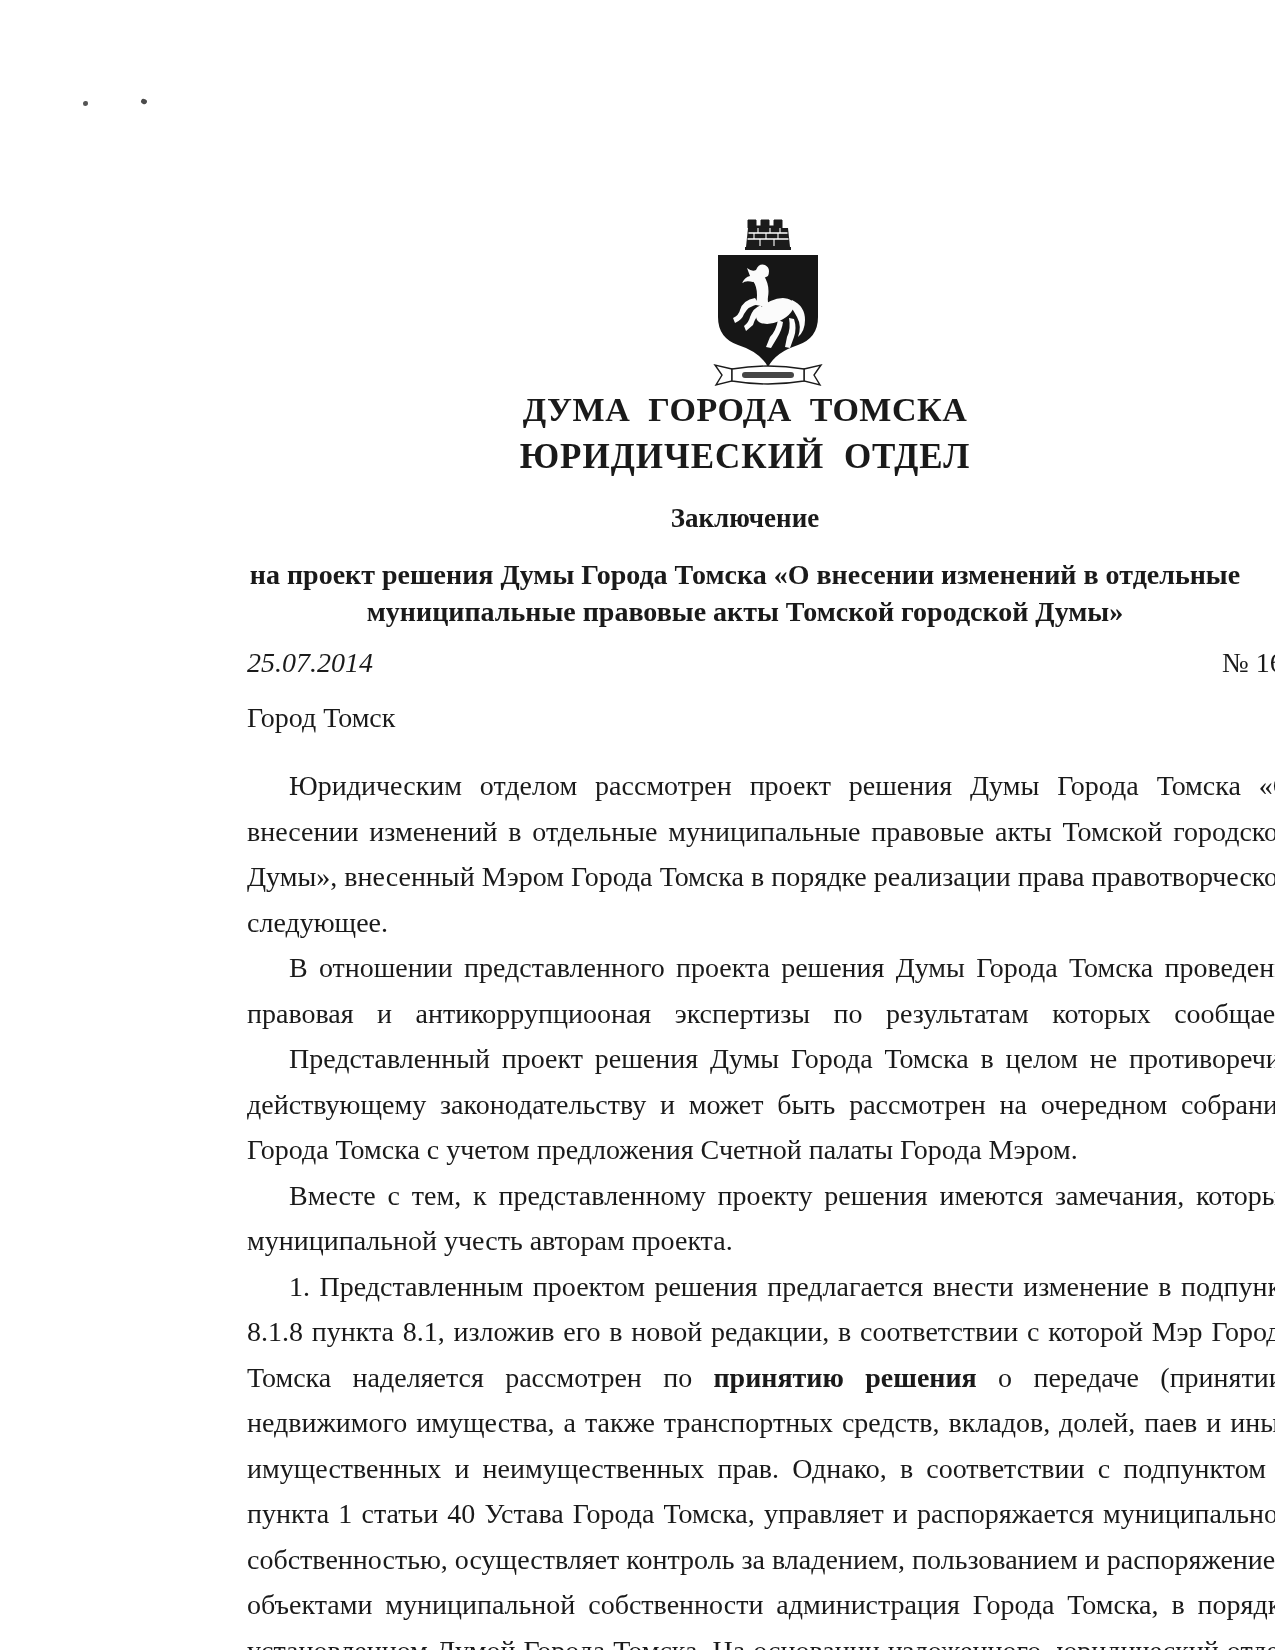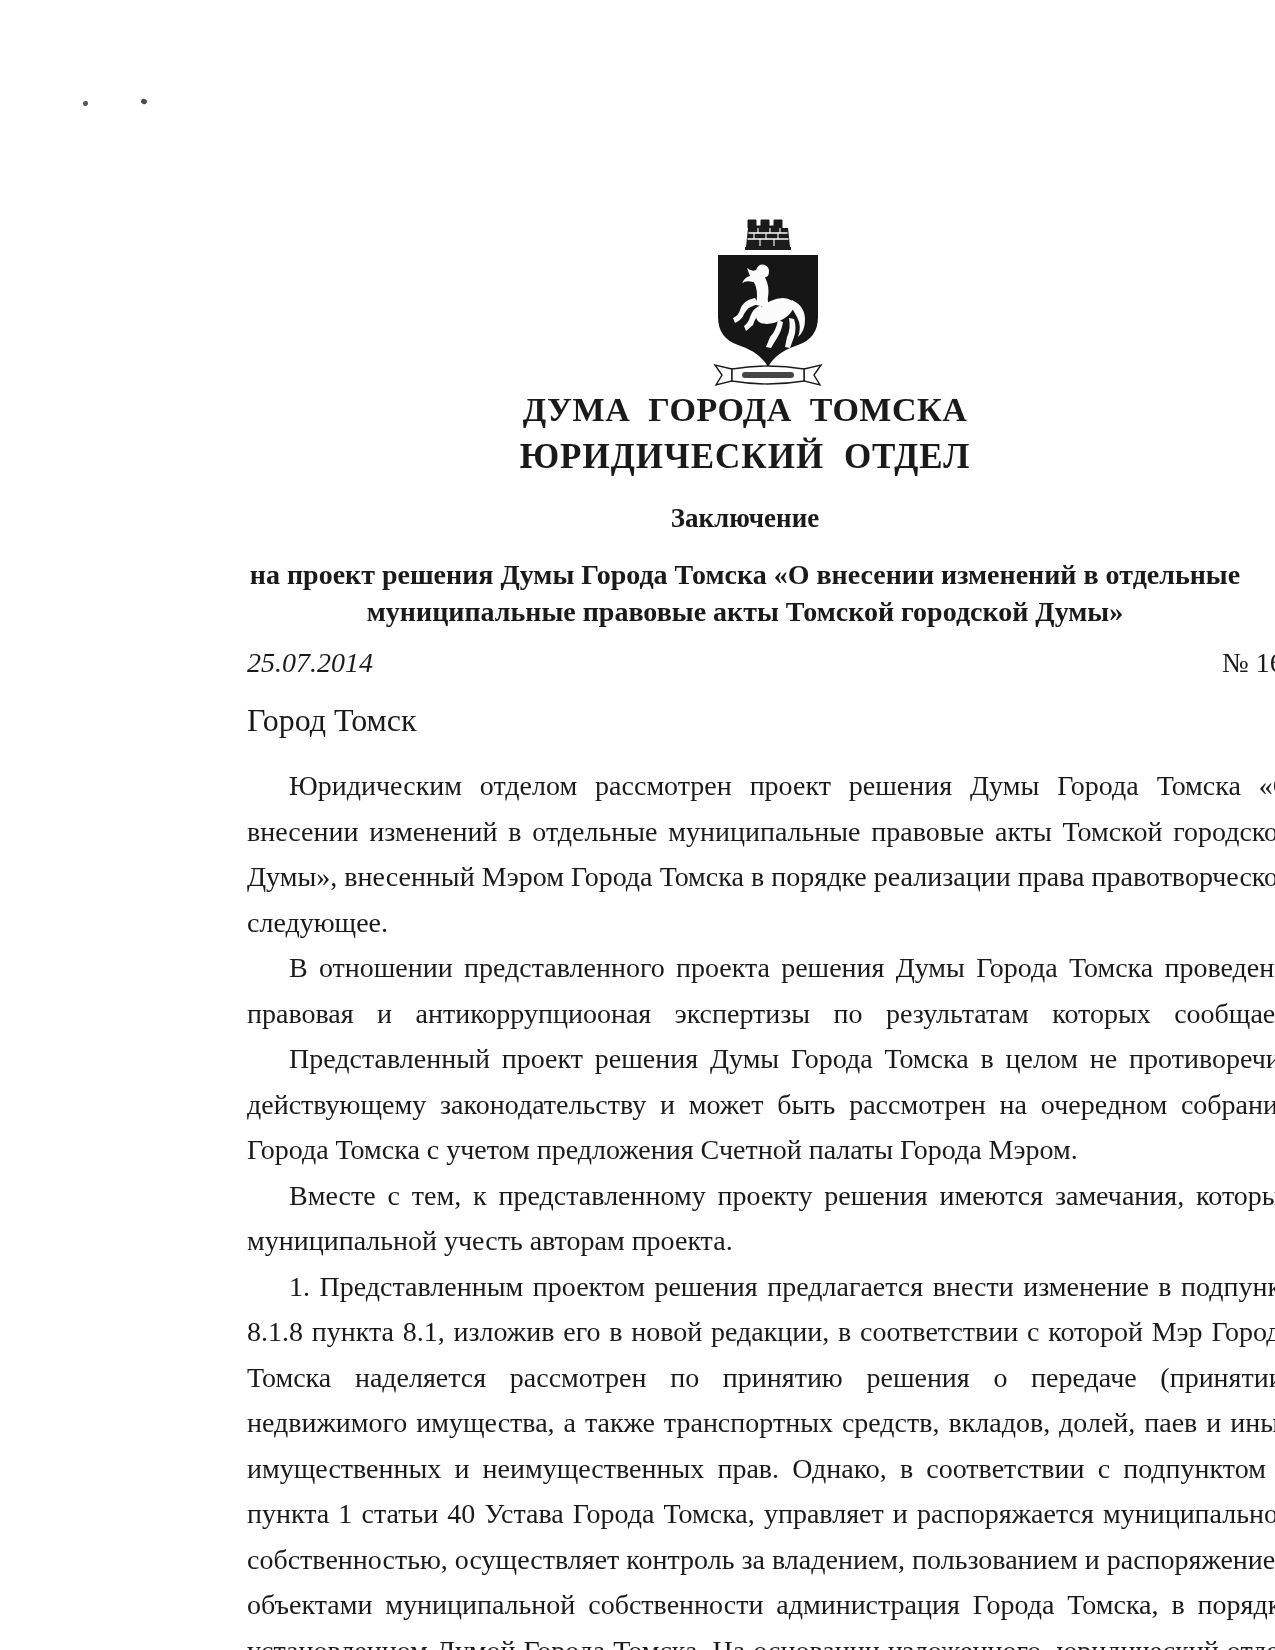--- a/index.html
+++ b/index.html
@@ -13,26 +13,26 @@
   #speck1{left:83px;top:101px;width:5px;height:5px;opacity:.8;}
   #speck2{left:141px;top:99px;width:6px;height:5px;opacity:.85;transform:rotate(25deg);}
   .center-col{position:absolute;left:205px;width:1080px;text-align:center;}
   #emblem{left:712px;top:219px;width:112px;height:174px;}
   #org-name{top:391px;font-size:34px;font-weight:bold;letter-spacing:.5px;word-spacing:9px;white-space:nowrap;}
   #dept-name{top:437px;font-size:35px;font-weight:bold;letter-spacing:1px;word-spacing:10px;white-space:nowrap;}
   #doc-type{top:503px;font-size:27px;font-weight:bold;}
   #doc-title{top:556px;font-size:28px;font-weight:bold;line-height:37px;}
   #doc-date{left:247px;top:647px;font-size:28px;font-style:italic;}
   #doc-number{left:1222px;top:647px;font-size:28px;white-space:nowrap;}
-  #city-line{left:247px;top:702px;font-size:32px;}
+  #city-line{left:247px;top:702px;font-size:28px;}
   #body-lines{left:247px;top:763px;width:1046px;font-size:28px;}
   .line{height:45.5px;line-height:45.5px;overflow:hidden;white-space:normal;}
   .line.j{text-align:justify;text-align-last:justify;}
   .line.ind{text-indent:42px;}
-  .line b{font-weight:normal;margin-top:36px;}
+  .line b{font-weight:bold;margin-top:36px;}
 </style>
 </head>
 <body>
 
 <div id="speck1" class="speck"></div>
 <div id="speck2" class="speck"></div>
 
 <div id="emblem" class="abs">
   <svg width="112" height="174" viewBox="0 0 112 174" xmlns="http://www.w3.org/2000/svg">
 

